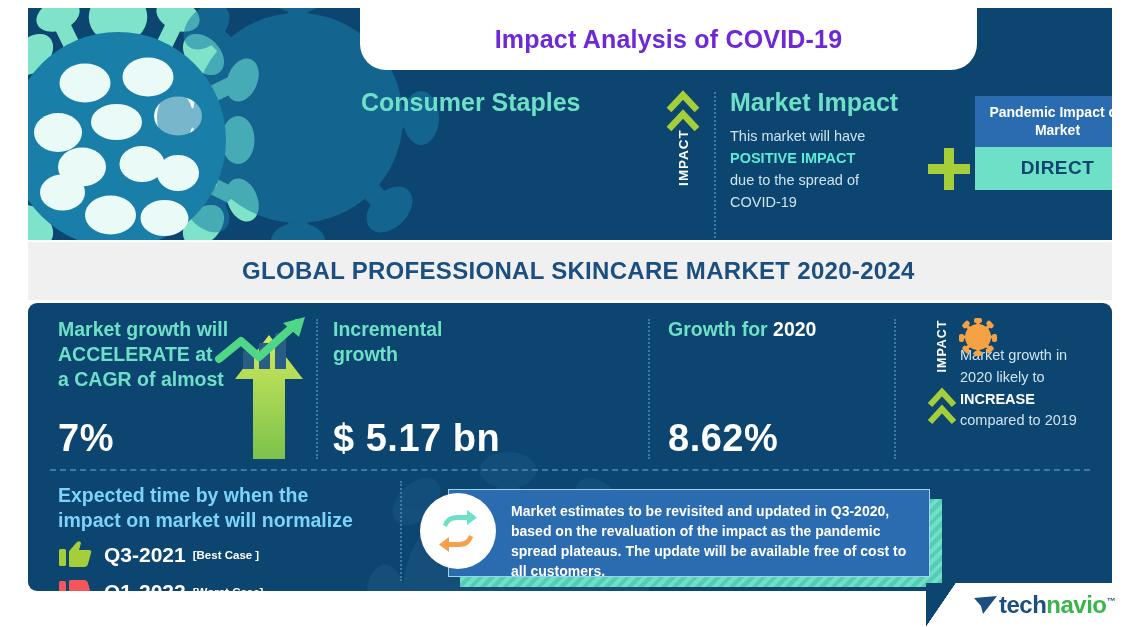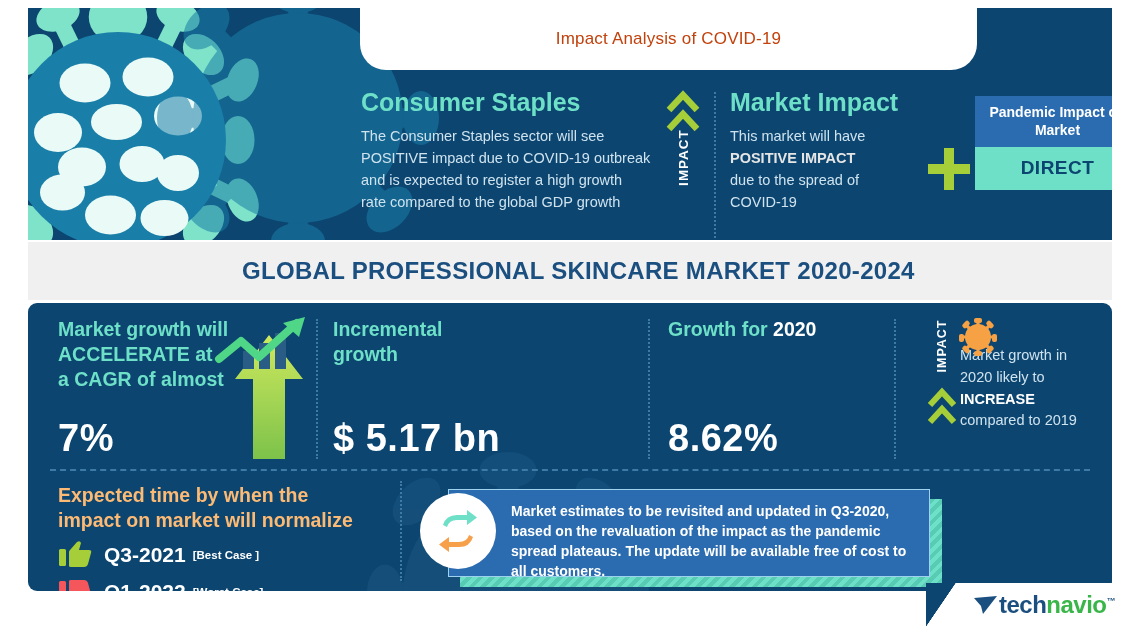--- a/index.html
+++ b/index.html
@@ -15,29 +15,29 @@
   }
   .virus-big { position:absolute; left:-60px; top:-18px; width:300px; height:300px; }
   .virus-mid { position:absolute; left:120px; top:-40px; width:300px; height:300px; opacity:.55; }
 
   .title-pill {
     position:absolute; left:332px; top:0px; width:617px; height:62px;
     background:#ffffff; border-radius:0 0 26px 26px;
     display:flex; align-items:center; justify-content:center;
   }
   .title-pill span {
-    color:#c2410c; font-size:17px; font-weight:normal; letter-spacing:.2px;
+    color:#6d28d9; font-size:25px; font-weight:bold; letter-spacing:.2px;
   }
 
   .col-staples { position:absolute; left:333px; top:80px; width:290px; }
   .col-market  { position:absolute; left:702px; top:80px; width:225px; }
 
   .head-teal { color:#6ee0c8; font-size:25px; font-weight:bold; line-height:1.15; margin-bottom:8px; }
   .body-lt { color:#cfe3ef; font-size:14.5px; line-height:1.52; }
-  .hl-green { color:#e5e5e5; font-weight:bold; }
+  .hl-green { color:#5eead4; font-weight:bold; }
 
   
   .impact-strip { position:absolute; left:632px; top:82px; width:46px; height:150px; }
   .impact-strip .chev { position:absolute; left:6px; top:0px; width:34px; height:44px; }
   .impact-strip .vtxt {
     position:absolute; left:-32px; top:60px; width:110px;
     color:#ffffff; font-size:13.5px; font-weight:bold; letter-spacing:1px;
     transform:rotate(-90deg); text-align:center;
   }
 
@@ -103,21 +103,21 @@
   .dot-v { position:absolute; top:16px; width:0; height:140px; border-left:2px dotted #3d7aa6; }
   .dv1 { left:288px; } .dv2 { left:620px; } .dv3 { left:866px; }
 
   .dash-h {
     position:absolute; left:22px; top:166px; width:1040px; height:0;
     border-top:2px dashed #3d7aa6;
   }
 
   
   .norm { position:absolute; left:30px; top:180px; width:330px; }
-  .norm .hd { color:#fdba74; font-size:19.5px; font-weight:bold; line-height:1.28; }
+  .norm .hd { color:#7dd3fc; font-size:19.5px; font-weight:bold; line-height:1.28; }
   .norm .row { display:flex; align-items:center; margin-top:7px;text-align:center; }
   .norm .row .ico { width:34px; height:30px; margin-right:12px; }
   .norm .row .q { color:#ffffff; font-size:21px; font-weight:bold; }
   .norm .row .cs { color:#ffffff; font-size:11.5px; font-weight:bold; margin-left:7px; }
 
   .dot-v-b { position:absolute; left:372px; top:178px; width:0; height:100px;
              border-left:2px dotted #3d7aa6; }
 
   .note-shadow {
     position:absolute; left:432px; top:196px; width:482px; height:88px;
@@ -231,21 +231,20 @@
       </g>
       <circle cx="100" cy="100" r="70" fill="#1a7fa8"></circle>
     </svg>
 
     <div class="title-pill">
       <span>Impact Analysis of COVID-19</span>
     </div>
 
     <div class="col-staples">
       <div class="head-teal">Consumer Staples</div>
-      <div class="body-lt">The Consumer Staples sector will see POSITIVE  impact due to COVID-19 outbreak and is expected to register a high growth rate compared to the global GDP growth</div>
     </div>
 
     <div class="impact-strip">
       <svg class="chev" viewBox="0 0 34 44">
         <polyline points="3,20 17,5 31,20" fill="none" stroke="#a6ce39" stroke-width="6.5"></polyline>
         <polyline points="3,39 17,24 31,39" fill="none" stroke="#a6ce39" stroke-width="6.5"></polyline>
       </svg>
       <div class="vtxt">IMPACT</div>
     </div>
     <div class="dot-v-top"></div>

